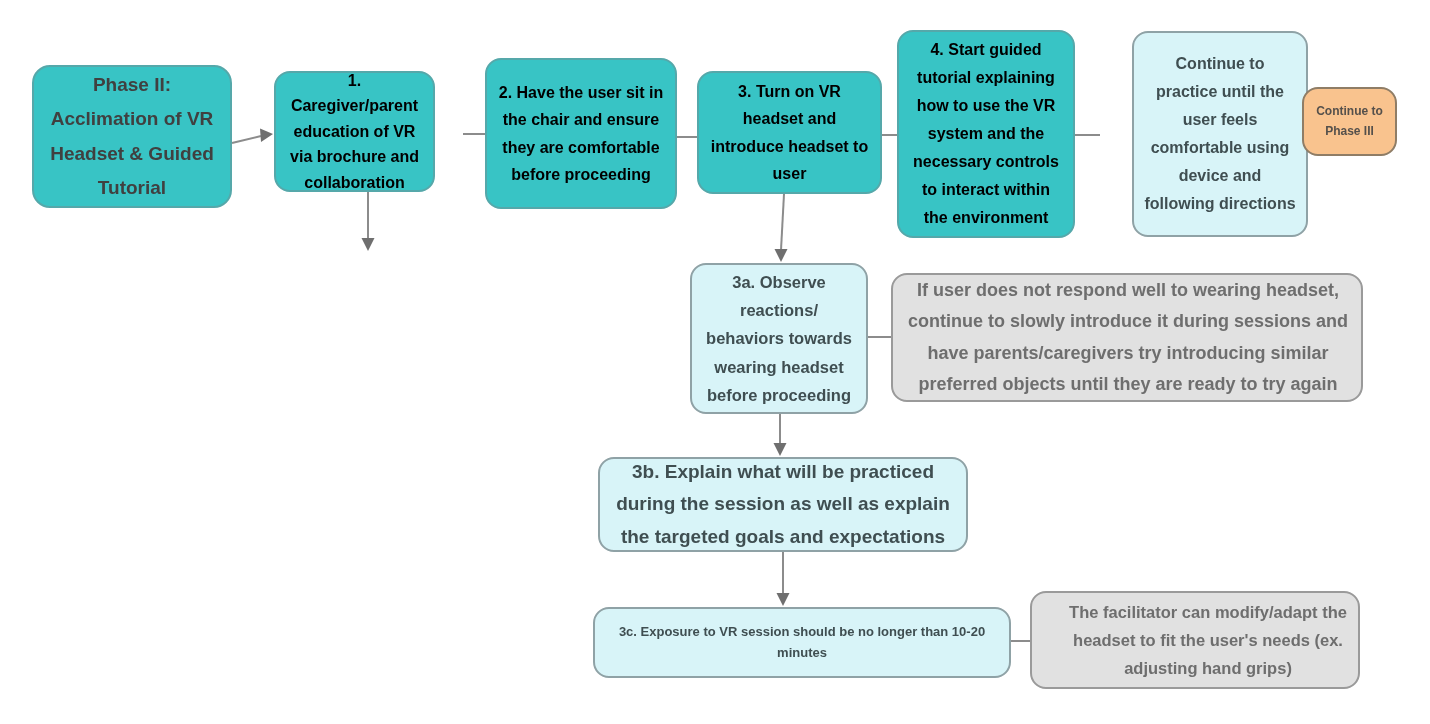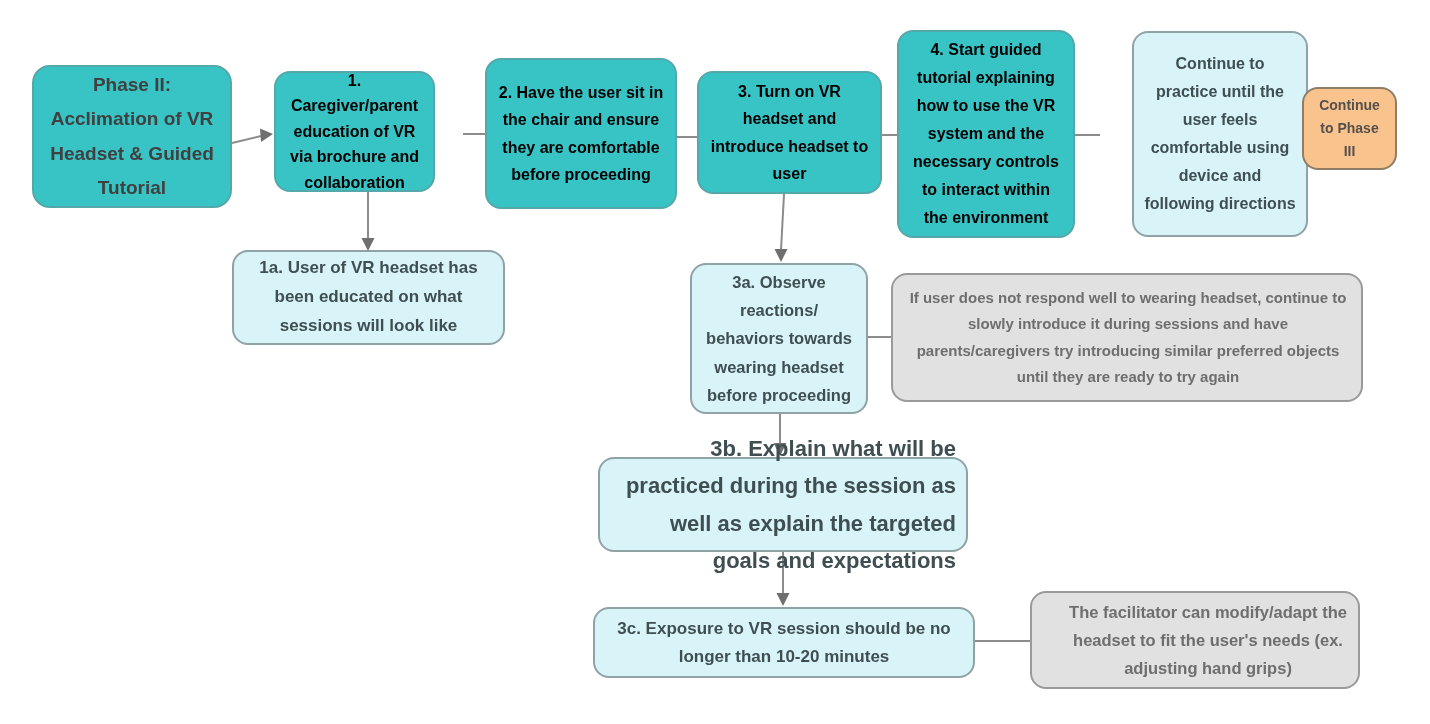--- a/index.html
+++ b/index.html
@@ -26,26 +26,26 @@
   .node-cyan   { background:#d8f4f8; border:2px solid #8fa2a6; color:#3f4e51; }
   .node-gray   { background:#e1e1e1; border:2px solid #9a9a9a; color:#6e6e6e; }
   .node-orange { background:#f9c38e; border:2px solid #8f7d66; color:#55504b; }
 
   .n-phase2   { left:32px;  top:65px;  width:200px; height:143px; font-size:19px;   line-height:1.8;  color:#404040; border-radius:18px; }
   .n-step1    { left:274px; top:71px;  width:161px; height:121px; font-size:16px;   line-height:1.6; }
   .n-step2    { left:485px; top:58px;  width:192px; height:151px; font-size:16px;   line-height:1.7;justify-content:center; }
   .n-step3    { left:697px; top:71px;  width:185px; height:123px; font-size:16px;   line-height:1.7; }
   .n-step4    { left:897px; top:30px;  width:178px; height:208px; font-size:16px;   line-height:1.75; }
   .n-practice { left:1100px;top:31px;  width:176px; height:206px; font-size:16px;   line-height:1.75;margin-left:32px; }
-  .n-phase3   { left:1302px;top:87px;  width:95px;  height:83px;  font-size:14px; line-height:1.65; }
+  .n-phase3   { left:1302px;top:87px;  width:95px;  height:69px;  font-size:12px; line-height:1.65; }
   .n-step1a   { left:232px; top:250px; width:273px; height:95px;  font-size:17px;   line-height:1.7; }
   .n-step3a   { left:690px; top:263px; width:178px; height:151px; font-size:16.5px; line-height:1.7; }
-  .n-note1    { left:891px; top:273px; width:472px; height:129px; font-size:15px; line-height:1.75;padding-left:12px; }
-  .n-step3b   { left:598px; top:457px; width:370px; height:95px;  font-size:22px;   line-height:1.7;text-align:right; }
-  .n-step3c   { left:593px; top:607px; width:382px; height:71px;  font-size:17px;   line-height:1.6; }
+  .n-note1    { left:891px; top:273px; width:472px; height:129px; font-size:18px; line-height:1.75;padding-left:12px; }
+  .n-step3b   { left:598px; top:457px; width:370px; height:95px;  font-size:19px;   line-height:1.7; }
+  .n-step3c   { left:593px; top:607px; width:418px; height:71px;  font-size:13px;   line-height:1.6; }
   .n-note2    { left:1030px;top:591px; width:330px; height:98px;  font-size:16.5px; line-height:1.7;padding-left:36px; }
 </style>
 </head>
 <body>
 
 <div class="canvas">
 
   <svg class="connectors">
 
     <line x1="232" y1="143" x2="261" y2="136"></line>
@@ -99,23 +99,20 @@
   </div>
 
   <div class="node node-cyan n-practice">
     <span>Continue to practice until the user feels comfortable using device and following directions</span>
   </div>
 
   <div class="node node-orange n-phase3">
     <span>Continue to Phase III</span>
   </div>
 
-  <div class="node node-cyan n-step1a">
-    <span>1a. User of VR headset has been educated on what sessions will look like</span>
-  </div>
 
   <div class="node node-cyan n-step3a">
     <span>3a. Observe reactions/ behaviors towards wearing headset before proceeding</span>
   </div>
 
   <div class="node node-gray n-note1">
     <span>If user does not respond well to wearing headset, continue to slowly introduce it during sessions and have parents/caregivers try introducing similar preferred objects until they are ready to try again</span>
   </div>
 
   <div class="node node-cyan n-step3b">

